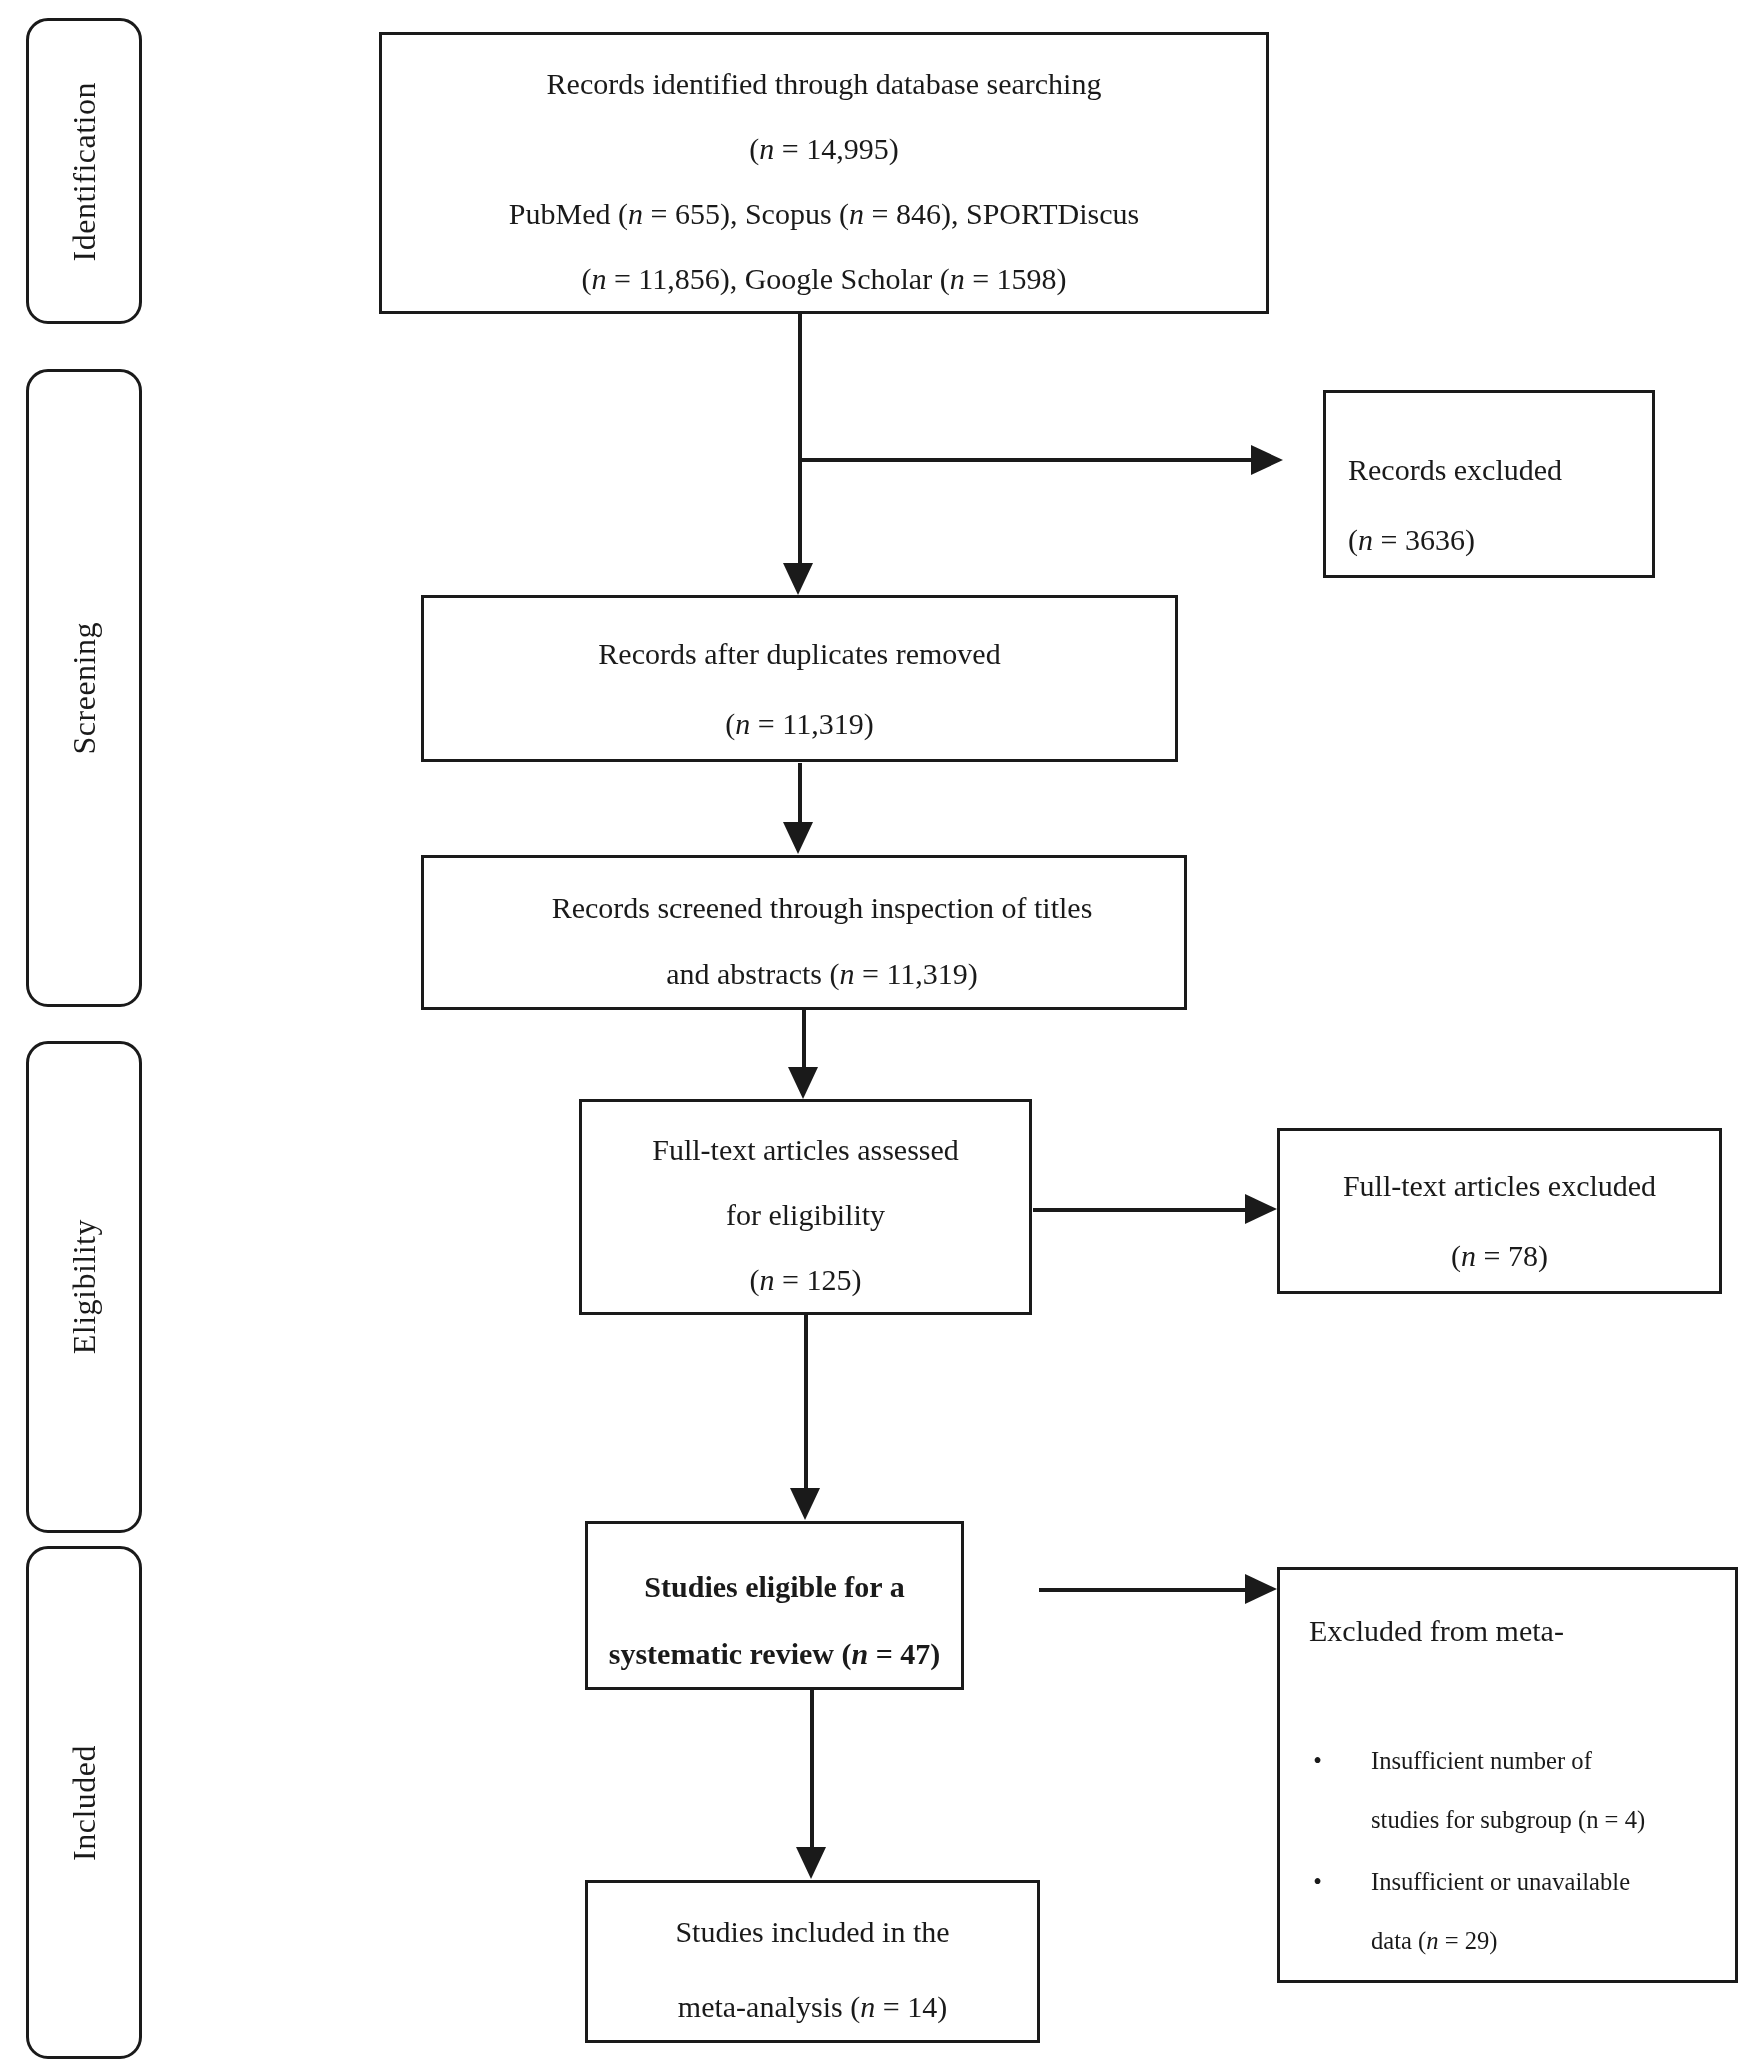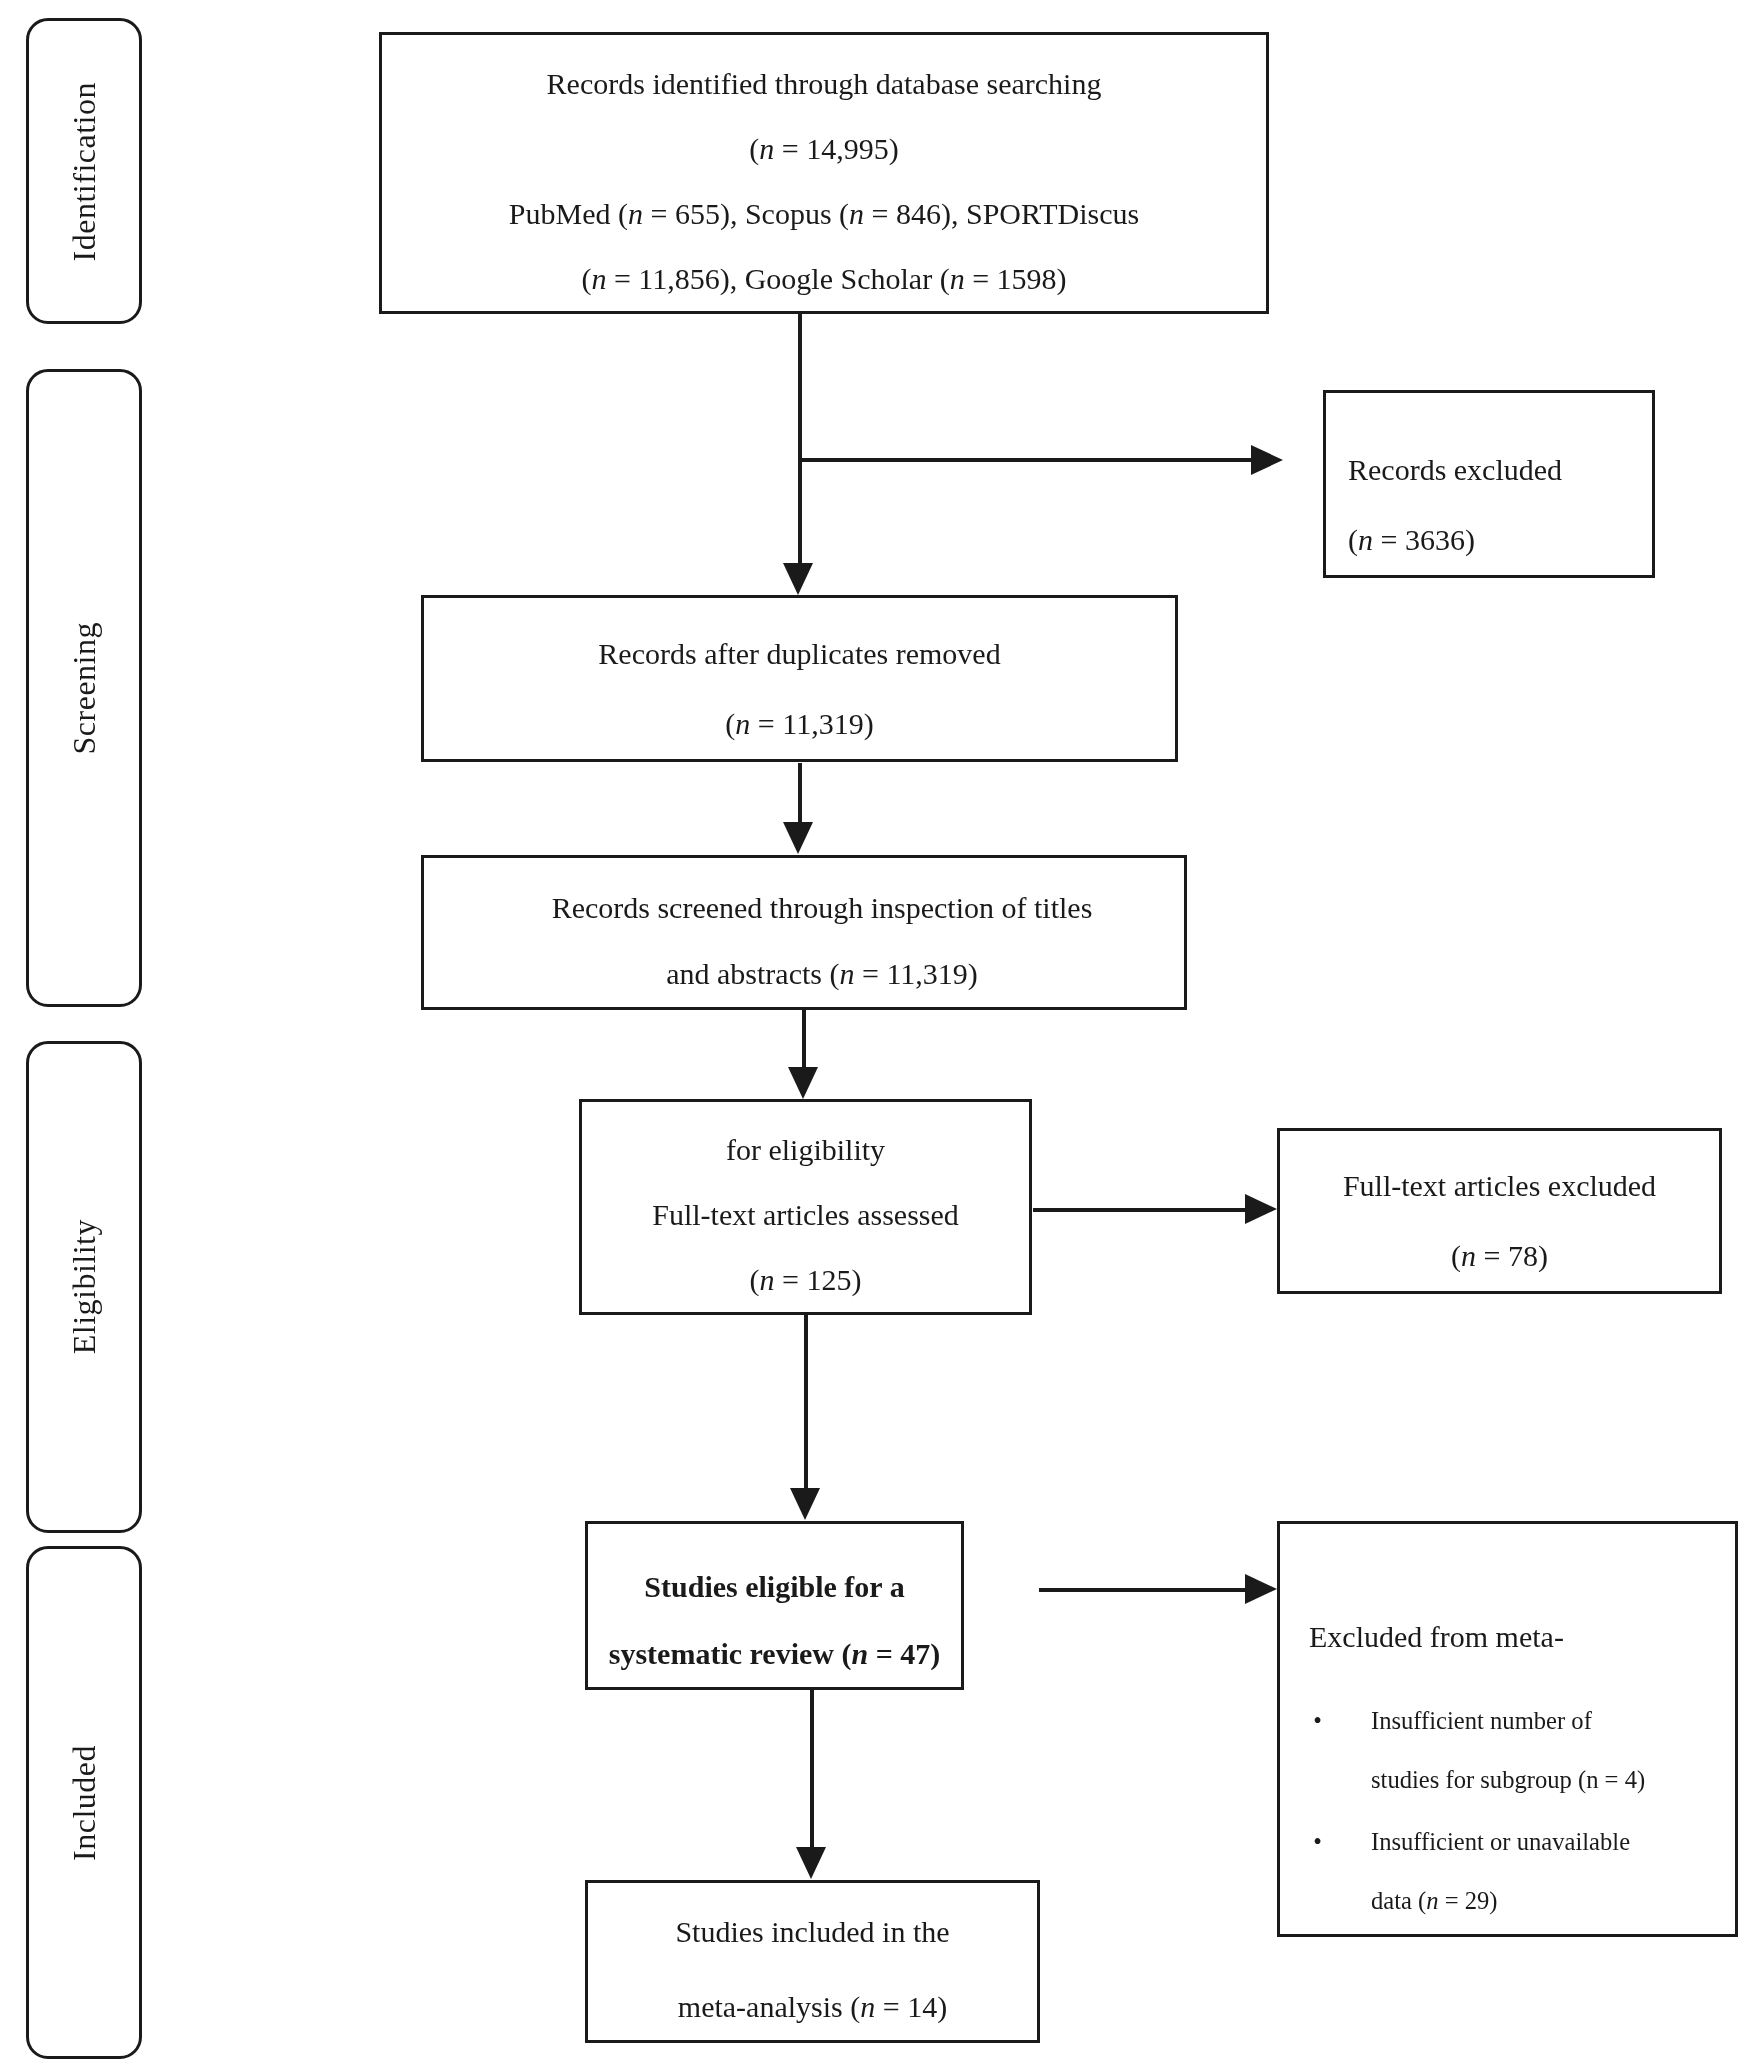--- a/index.html
+++ b/index.html
@@ -17,21 +17,21 @@
 
   
   .box{ position:absolute; border:3.7px solid var(--ink); background:var(--paper);
         display:flex; flex-direction:column; justify-content:flex-end;
         font-size:30px; line-height:66px; text-align:center; }
   .box.small-gap{ line-height:70px; }
   .box.left{ text-align:left; align-items:flex-start; padding-left:22px; padding-right:10.5px;margin-left:40px; }
   .it{ font-style:italic; }
 
   
-  .metaBox{ justify-content:flex-end; padding:29px 21px 4px 29px; text-align:left; }
+  .metaBox{ justify-content:space-between; padding:29px 21px 10px 29px; text-align:left;margin-top:46px; }
   .metaBox .hline{ line-height:64px; }
   .bullets{ margin-top:19px; font-size:24.6px; }
   .bullet{ display:flex; align-items:flex-start; margin-top:3.1px; }
   .bullet .mark{ width:62px; padding-left:4.2px; font-size:24.6px; line-height:59px; }
   .bullet .btxt{ flex:1; line-height:59px; }
 
   
   .vline,.hline2{ position:absolute; background:var(--ink); }
   .vline{ width:3.7px; }
   .hline2{ height:3.7px; }
@@ -76,22 +76,22 @@
     <div>Records after duplicates removed</div>
     <div><span>(</span><span class="it">n</span><span> = 11,319)</span></div>
   </div>
 
   <div class="box" style="left:421px;top:855px;width:766px;height:155px;line-height:66px;padding-left:36px;">
     <div>Records screened through inspection of titles</div>
     <div><span>and abstracts (</span><span class="it">n</span><span> = 11,319)</span></div>
   </div>
 
   <div class="box" style="left:579px;top:1099px;width:453px;height:216px;line-height:65px;">
+    <div>Full-text articles assessed</div>
     <div>for eligibility</div>
-    <div>Full-text articles assessed</div>
     <div><span>(</span><span class="it">n</span><span> = 125)</span></div>
   </div>
 
   <div class="box small-gap" style="left:1277px;top:1128px;width:445px;height:166px;">
     <div>Full-text articles excluded</div>
     <div><span>(</span><span class="it">n</span><span> = 78)</span></div>
   </div>
 
   <div class="box" style="left:585px;top:1521px;width:379px;height:169px;line-height:67px;font-weight:bold;">
     <div>Studies eligible for a</div>

